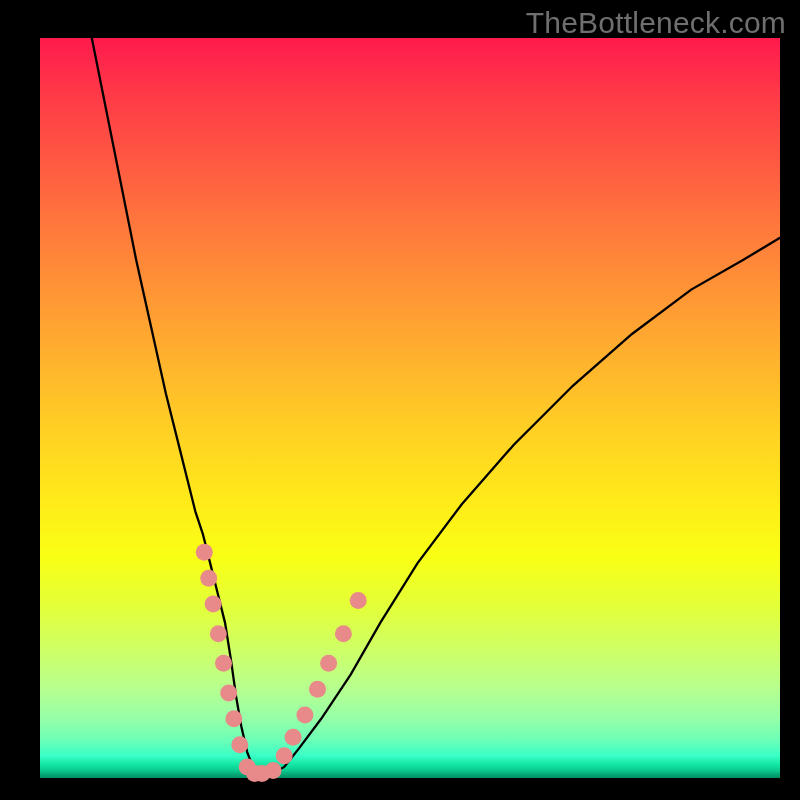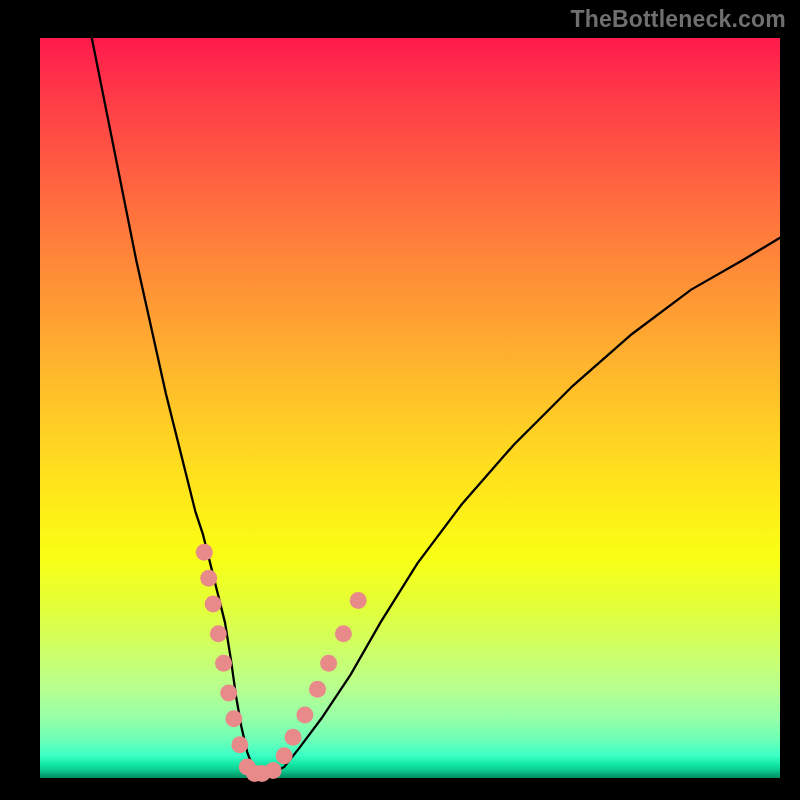--- a/index.html
+++ b/index.html
@@ -45,23 +45,23 @@
       #0bc98e 99%,
       #05a876 99.5%,
       #028c62 100%
     );
   }
   .watermark {
     position: absolute;
     top: 6px;
     right: 14px;
     color: #6f6f6f;
-    font-size: 23px;
+    font-size: 30px;
     letter-spacing: 0.2px;
-    font-weight: 700;
+    font-weight: 400;
   }
   svg.curve {
     position: absolute;
     left: 0;
     top: 0;
     width: 740px;
     height: 740px;
     overflow: visible;
   }
 </style>

